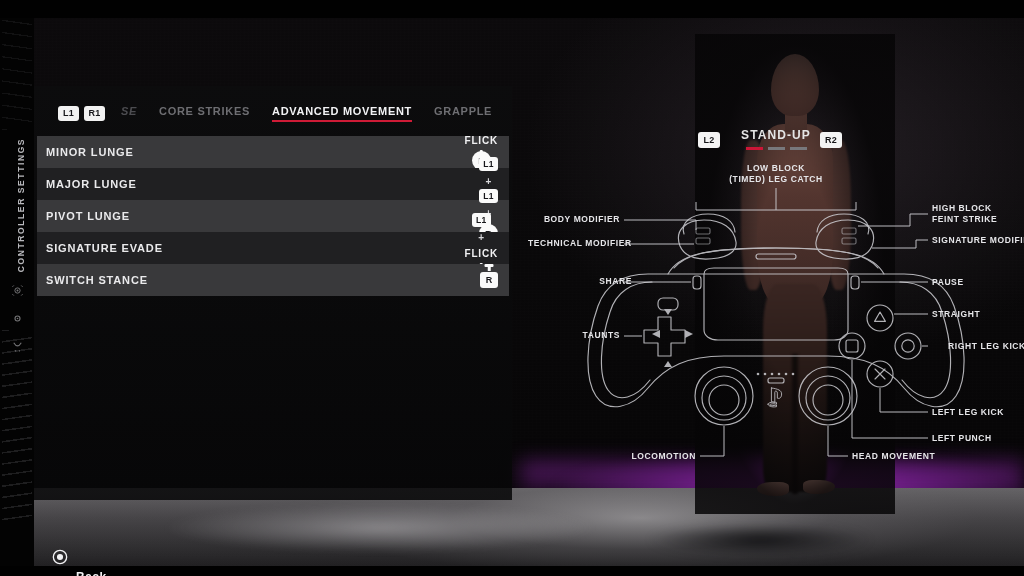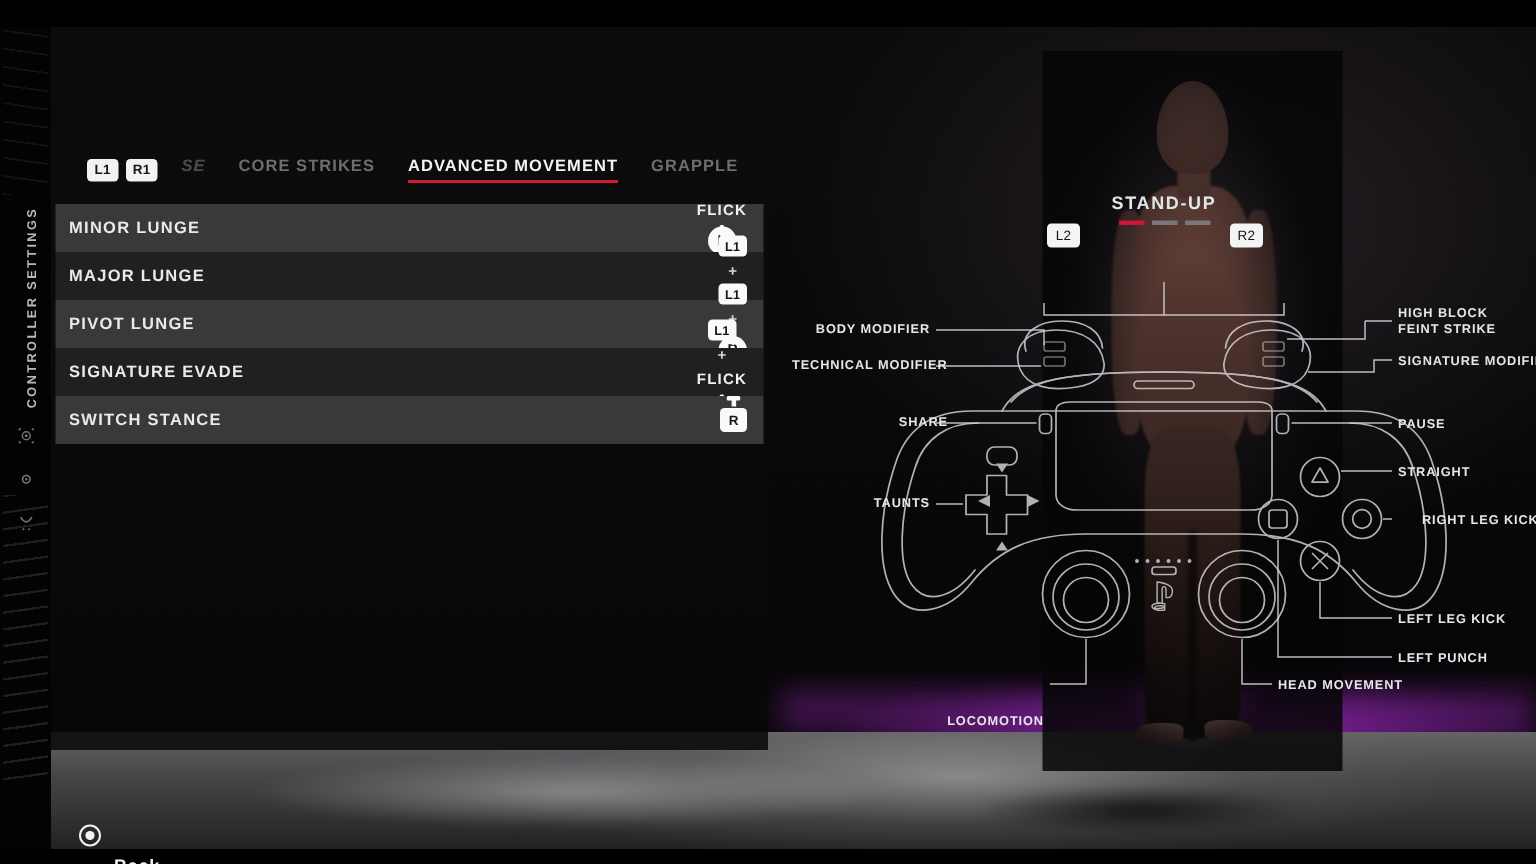--- a/index.html
+++ b/index.html
@@ -184,21 +184,21 @@
   }
 
   
   #rightpanel{
     position:absolute; left:528px; top:78px; width:496px; height:422px; z-index:5;
   }
   .standup-hdr{ position:absolute; left:0; top:50px; width:496px; height:30px; }
   .hdr-badge{
     position:absolute; top:4px; display:inline-flex; align-items:center; justify-content:center;
     width:22px; height:16px; background:#f4f4f4; color:#151518;
-    border-radius:3px; font-size:9px; font-weight:normal; letter-spacing:.2px;margin-top:17px;
+    border-radius:3px; font-size:9px; font-weight:bold; letter-spacing:.2px;
   }
   #badge-l2{ left:170px; }
   #badge-r2{ left:292px; }
   .hdr-title{
     position:absolute; left:0; top:0; width:496px; text-align:center;
     font-size:12px; font-weight:bold; letter-spacing:1.1px; color:#e5e5e5;
   }
   .hdr-dots{
     position:absolute; left:0; top:19px; width:496px;
     display:flex; justify-content:center; gap:5px;
@@ -460,33 +460,37 @@
 
         <path d="M300 348 L300 378 L320 378"></path>
       </g>
     </svg>
 
     <div class="dlabel l" style="left:0;top:136px;width:92px;">BODY MODIFIER</div>
     <div class="dlabel l" style="left:0;top:160px;width:92px;">TECHNICAL MODIFIER</div>
     <div class="dlabel l" style="left:12px;top:198px;width:92px;">SHARE</div>
     <div class="dlabel l" style="left:0;top:252px;width:92px;">TAUNTS</div>
 
+    <div class="dlabel c" style="left:168px;top:85px;width:160px;">
+      <span>LOW BLOCK</span>
+      <span>(TIMED) LEG CATCH</span>
+    </div>
 
     <div class="dlabel r" style="left:404px;top:125px;">
       <span>HIGH BLOCK</span>
       <span>FEINT STRIKE</span>
     </div>
     <div class="dlabel r" style="left:404px;top:157px;">SIGNATURE MODIFIER</div>
     <div class="dlabel r" style="left:404px;top:199px;">PAUSE</div>
     <div class="dlabel r" style="left:404px;top:231px;">STRAIGHT</div>
     <div class="dlabel r" style="left:404px;top:263px;padding-left:16px;">RIGHT LEG KICK</div>
     <div class="dlabel r" style="left:404px;top:329px;">LEFT LEG KICK</div>
     <div class="dlabel r" style="left:404px;top:355px;">LEFT PUNCH</div>
 
-    <div class="dlabel l" style="left:74px;top:373px;width:94px;margin-top:24px;">LOCOMOTION</div>
+    <div class="dlabel l" style="left:74px;top:373px;width:94px;">LOCOMOTION</div>
     <div class="dlabel r" style="left:324px;top:373px;">HEAD MOVEMENT</div>
   </div>
 </div>
 
 <div style="position:absolute;left:52px;top:530px;display:flex;align-items:center;gap:8px;z-index:8;">
   <svg width="16" height="16" viewBox="0 0 24 24">
     <circle cx="12" cy="12" r="10" fill="none" stroke="#f2f2f4" stroke-width="2"></circle>
     <circle cx="12" cy="12" r="4.6" fill="#f2f2f4"></circle>
   </svg>
   <span style="font-size:12px;font-weight:bold;letter-spacing:.5px;color:#f2f2f4;margin-top:40px;">Back</span>

